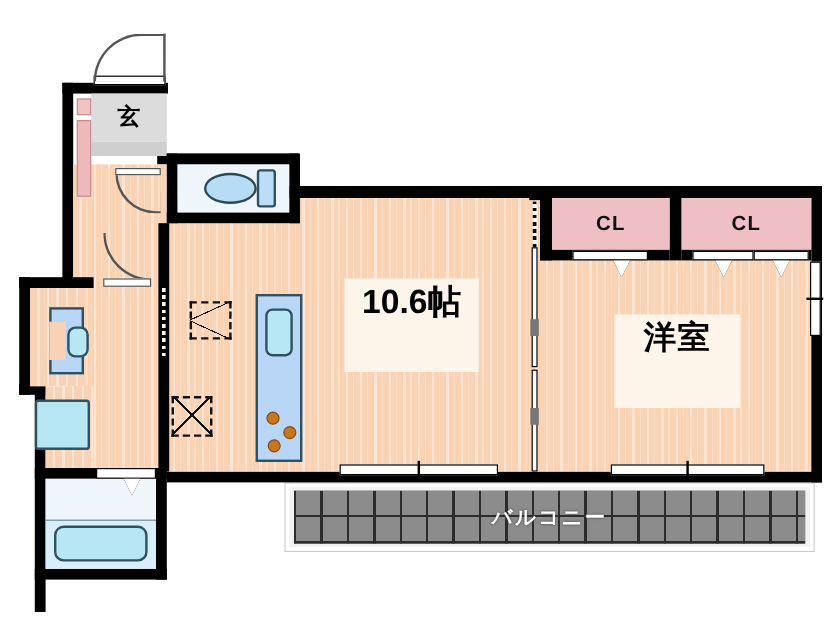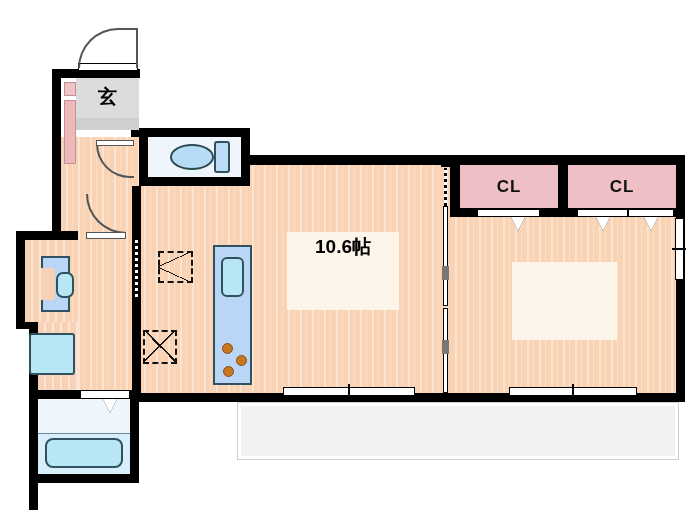--- a/index.html
+++ b/index.html
@@ -52,21 +52,21 @@
     text-align:center;color:#ffffff;font-size:17px;font-weight:700;
     letter-spacing:2px;text-shadow:0 0 2px #333;
   }
 
   
   .roomlabel{
     position:absolute;text-align:center;color:#000;
     background:#fdf4ea;line-height:1.12;
   }
   .roomlabel .l1{display:block;font-size:27px;font-weight:700;letter-spacing:1px;}
-  .roomlabel .l2{display:block;font-size:19px;font-weight:700;letter-spacing:0px;}
+  .roomlabel .l2{display:block;font-size:28px;font-weight:700;letter-spacing:0px;}
   .cl-label{
     position:absolute;left:0;right:0;top:50%;transform:translateY(-50%);
     text-align:center;font-size:17px;font-weight:700;color:#111;
     letter-spacing:1px;
   }
   .genkan-label{
     position:absolute;left:0;right:0;top:50%;transform:translateY(-52%);
     text-align:center;font-size:19px;font-weight:700;color:#000;
   }
 
@@ -88,20 +88,23 @@
   .winframe{background:#ffffff;border:1px solid #000;}
   .winline{background:#000;}
 </style>
 </head>
 <body>
 
 <div id="plan">
 
   <div class="abs balcony-outer" style="left:237px;top:402px;width:442px;height:58px;"></div>
   <div class="abs balcony-frame" style="left:241px;top:406px;width:434px;height:50px;"></div>
+  <div class="abs balcony-grid" style="left:245px;top:409px;width:426px;height:44px;">
+    <div class="balcony-label">バルコニー</div>
+  </div>
 
   <div class="abs wall" style="left:52px;top:69px;width:88px;height:9px;"></div>
 
   <div class="abs wall" style="left:52px;top:69px;width:9px;height:170px;"></div>
 
   <div class="abs wall" style="left:16px;top:231px;width:45px;height:9px;"></div>
   <div class="abs wall" style="left:16px;top:231px;width:9px;height:98px;"></div>
   <div class="abs wall" style="left:16px;top:320px;width:22px;height:9px;"></div>
   <div class="abs wall" style="left:29px;top:320px;width:9px;height:190px;"></div>
 
@@ -229,20 +232,21 @@
   <div class="abs whiteband" style="left:577px;top:209px;width:51px;height:8px;"></div>
   <div class="tri-wrap" style="left:596px;top:217px;">
       <div class="tri"></div>
     </div>
   <div class="abs whiteband" style="left:628px;top:209px;width:46px;height:8px;"></div>
   <div class="tri-wrap" style="left:644px;top:217px;">
       <div class="tri"></div>
     </div>
 
   <div class="roomlabel" style="left:512px;top:262px;width:105px;height:74px;padding-top:4px;">
+    <span class="l1">洋室</span>
   </div>
 
   <div class="abs winframe" style="left:675px;top:218px;width:9px;height:62px;"></div>
   <div class="abs winline" style="left:672px;top:248px;width:14px;height:2px;"></div>
 
   <div class="abs winframe" style="left:283px;top:387px;width:132px;height:9px;"></div>
   <div class="abs winline" style="left:348px;top:384px;width:2px;height:15px;"></div>
 
   <div class="abs winframe" style="left:509px;top:387px;width:128px;height:9px;"></div>
   <div class="abs winline" style="left:572px;top:384px;width:2px;height:15px;"></div>

